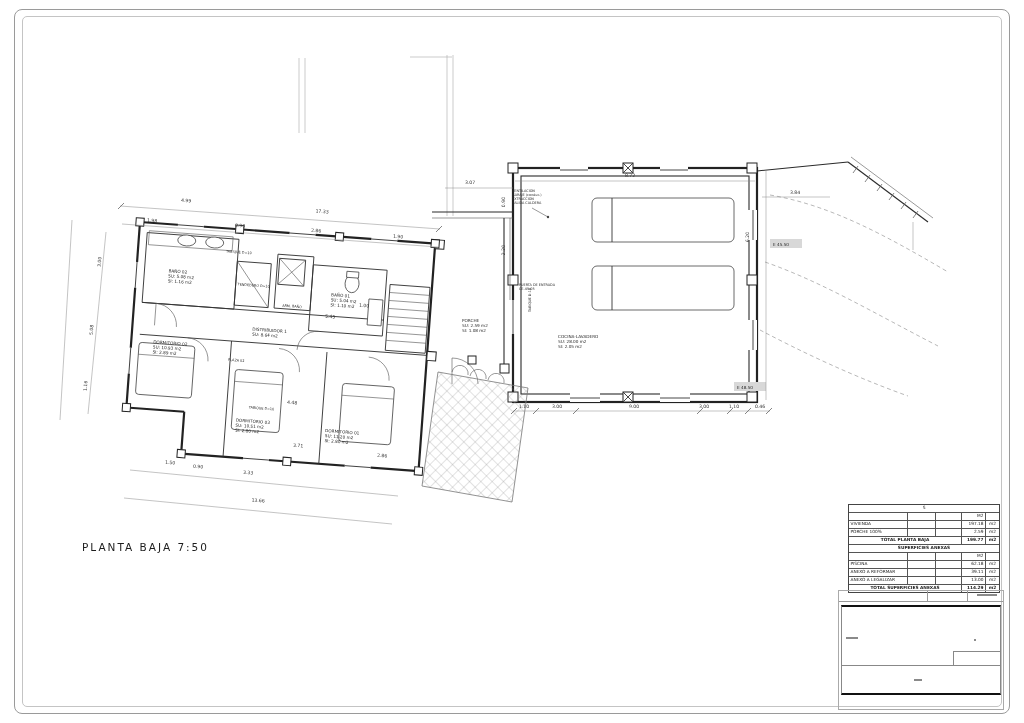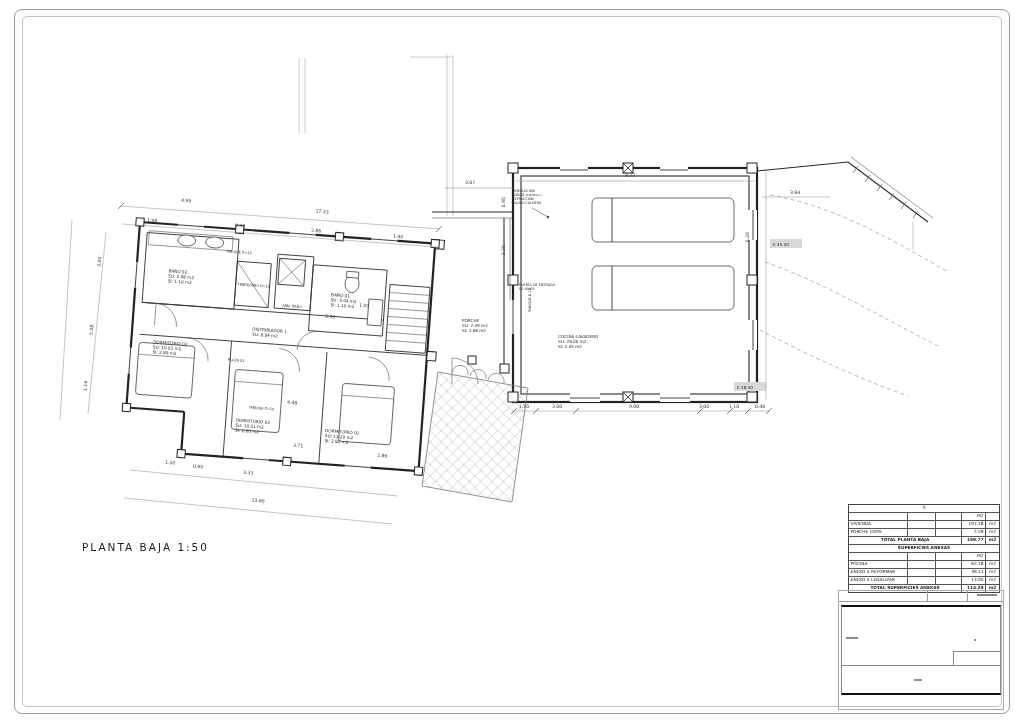--- a/index.html
+++ b/index.html
@@ -381,21 +381,21 @@
       <text x="292" y="404" class="dim" text-anchor="middle" transform="rotate(4 292 404)">4.48</text>
       <text x="298" y="447" class="dim" text-anchor="middle" transform="rotate(4 298 447)">3.71</text>
       <text x="382" y="457" class="dim" text-anchor="middle" transform="rotate(4 382 457)">2.86</text>
       <text x="170" y="464" class="dim" text-anchor="middle" transform="rotate(4 170 464)">1.50</text>
       <text x="198" y="468" class="dim" text-anchor="middle" transform="rotate(4 198 468)">0.90</text>
       <text x="248" y="474" class="dim" text-anchor="middle" transform="rotate(4 248 474)">3.33</text>
       <text x="258" y="502" class="dim" text-anchor="middle" transform="rotate(4 258 502)">13.66</text>
     </g>
 </svg>
 
-<div class="plan-title">PLANTA BAJA  1:50</div>
+<div class="plan-title">PLANTA BAJA  7:50</div>
 
 <div class="surf">
   <div class="srow">
     <div class="scell full">S</div>
   </div>
   <div class="srow">
     <div class="scell c-label"></div>
       <div class="scell c-b"></div>
       <div class="scell c-c"></div>
     <div class="scell c-val">M2</div>

